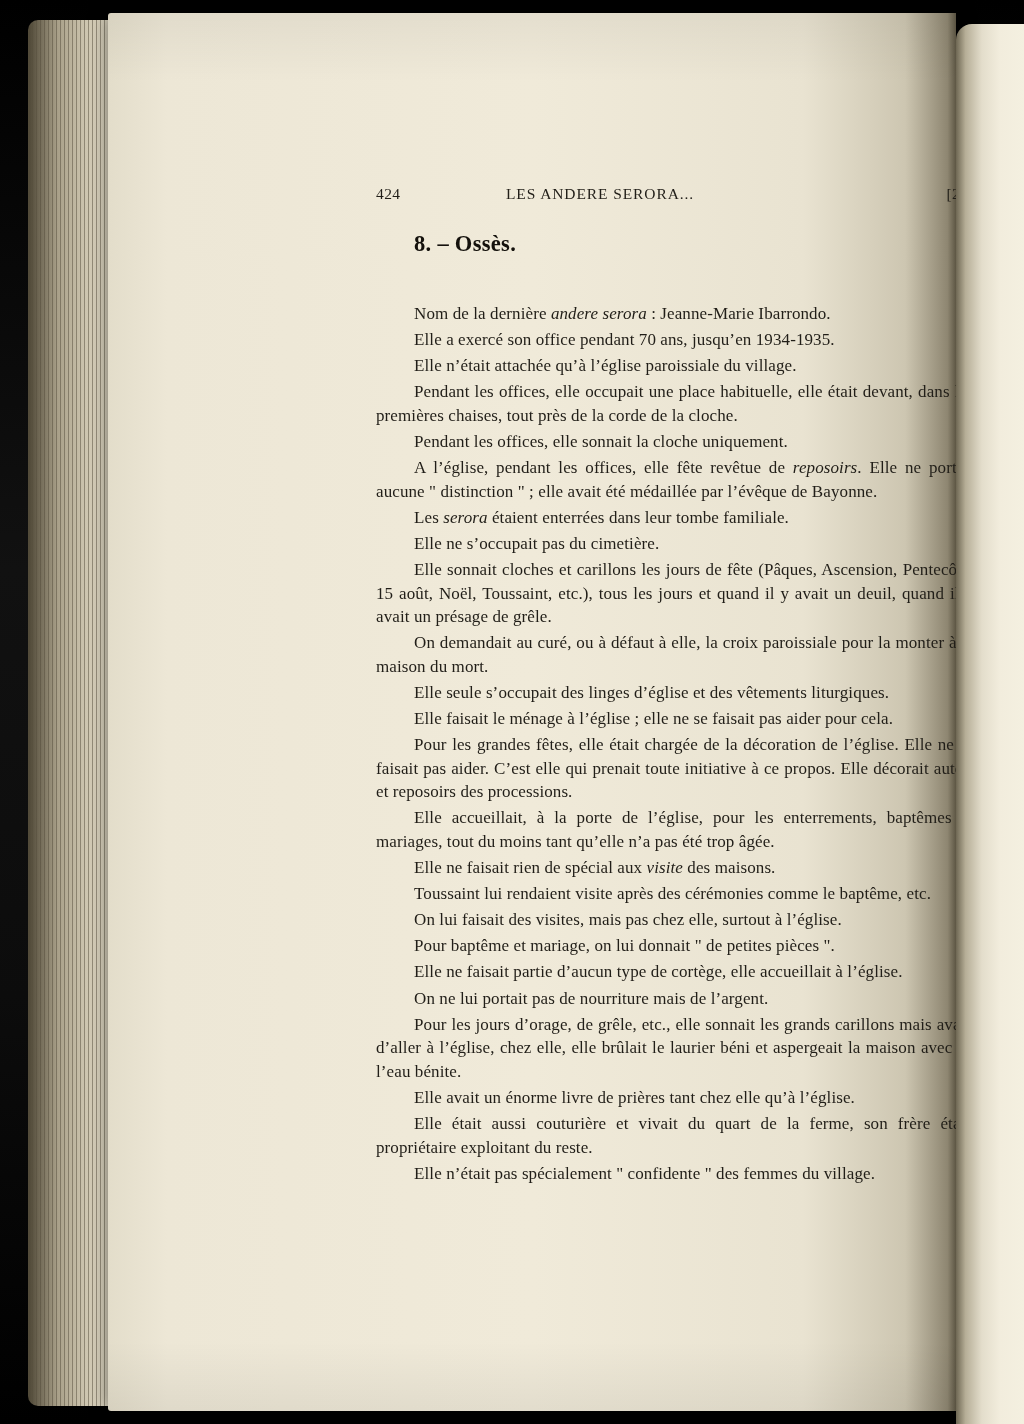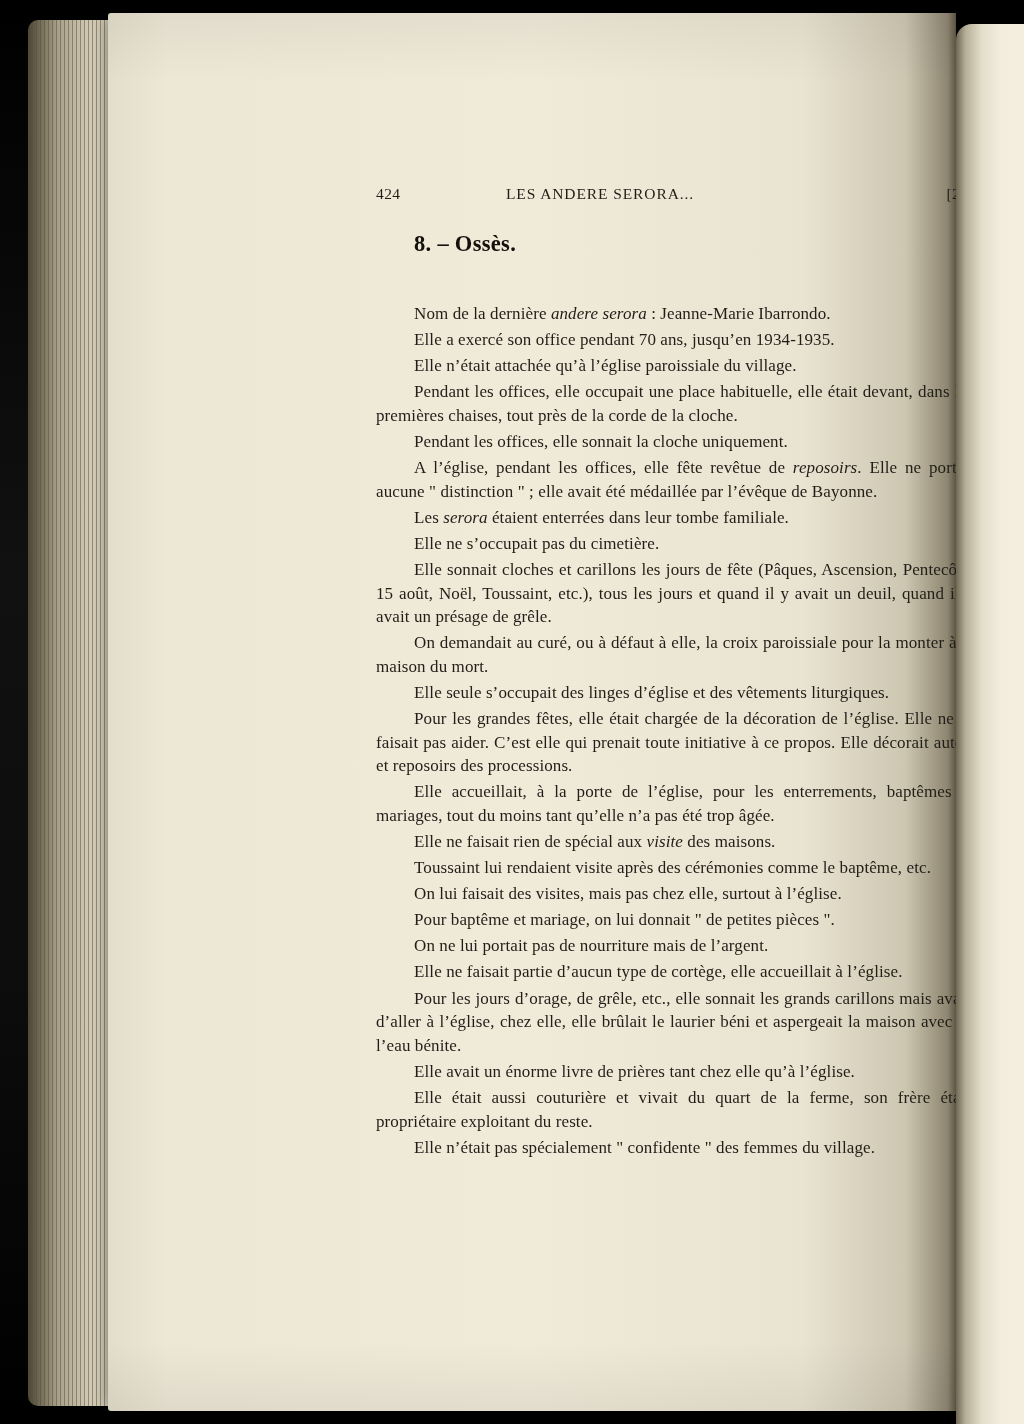--- a/index.html
+++ b/index.html
@@ -100,28 +100,29 @@
         <p class="para"><span>Elle a exercé son office pendant 70 ans, jusqu’en 1934-1935.</span></p>
         <p class="para"><span>Elle n’était attachée qu’à l’église paroissiale du village.</span></p>
         <p class="para"><span>Pendant les offices, elle occupait une place habituelle, elle était devant, dans les premières chaises, tout près de la corde de la cloche.</span></p>
         <p class="para"><span>Pendant les offices, elle sonnait la cloche uniquement.</span></p>
         <p class="para"><span>A l’église, pendant les offices, elle fête revêtue de </span><em>reposoirs</em><span>. Elle ne portait aucune " distinction " ; elle avait été médaillée par l’évêque de Bayonne.</span></p>
         <p class="para"><span>Les </span><em>serora</em><span> étaient enterrées dans leur tombe familiale.</span></p>
         <p class="para"><span>Elle ne s’occupait pas du cimetière.</span></p>
         <p class="para"><span>Elle sonnait cloches et carillons les jours de fête (Pâques, Ascension, Pentecôte, 15 août, Noël, Toussaint, etc.), tous les jours et quand il y avait un deuil, quand il y avait un présage de grêle.</span></p>
         <p class="para"><span>On demandait au curé, ou à défaut à elle, la croix paroissiale pour la monter à la maison du mort.</span></p>
         <p class="para"><span>Elle seule s’occupait des linges d’église et des vêtements liturgiques.</span></p>
+        <p class="para"><span>Elle faisait le ménage à l’église ; elle ne se faisait pas aider pour cela.</span></p>
         <p class="para"><span>Pour les grandes fêtes, elle était chargée de la décoration de l’église. Elle ne se faisait pas aider. C’est elle qui prenait toute initiative à ce propos. Elle décorait autels et reposoirs des processions.</span></p>
         <p class="para"><span>Elle accueillait, à la porte de l’église, pour les enterrements, baptêmes et mariages, tout du moins tant qu’elle n’a pas été trop âgée.</span></p>
         <p class="para"><span>Elle ne faisait rien de spécial aux </span><em>visite</em><span> des maisons.</span></p>
         <p class="para"><span>Toussaint lui rendaient visite après des cérémonies comme le baptême, etc.</span></p>
         <p class="para"><span>On lui faisait des visites, mais pas chez elle, surtout à l’église.</span></p>
         <p class="para"><span>Pour baptême et mariage, on lui donnait " de petites pièces ".</span></p>
+        <p class="para"><span>Elle ne faisait partie d’aucun type de cortège, elle accueillait à l’église.</span></p>
         <p class="para"><span>On ne lui portait pas de nourriture mais de l’argent.</span></p>
-        <p class="para"><span>Elle ne faisait partie d’aucun type de cortège, elle accueillait à l’église.</span></p>
         <p class="para"><span>Pour les jours d’orage, de grêle, etc., elle sonnait les grands carillons mais avant d’aller à l’église, chez elle, elle brûlait le laurier béni et aspergeait la maison avec de l’eau bénite.</span></p>
         <p class="para"><span>Elle avait un énorme livre de prières tant chez elle qu’à l’église.</span></p>
         <p class="para"><span>Elle était aussi couturière et vivait du quart de la ferme, son frère étant propriétaire exploitant du reste.</span></p>
         <p class="para"><span>Elle n’était pas spécialement " confidente " des femmes du village.</span></p>
       </div>
 
   </div>
 
   <div class="next-page"></div>
 

